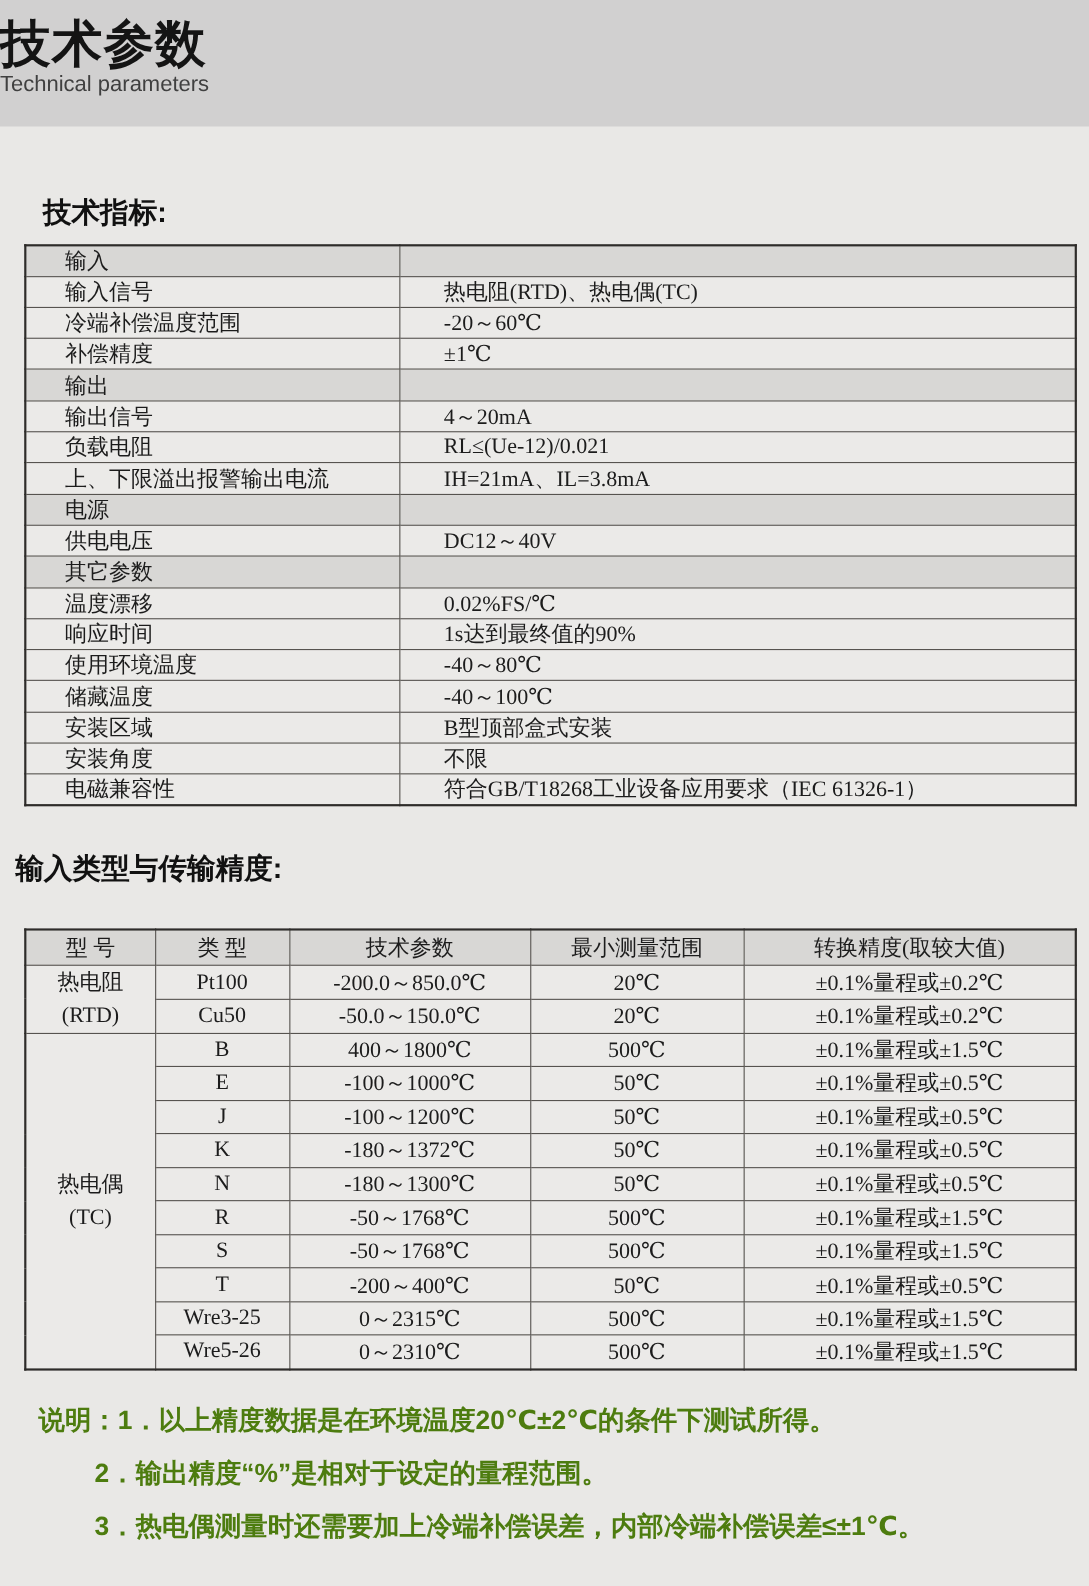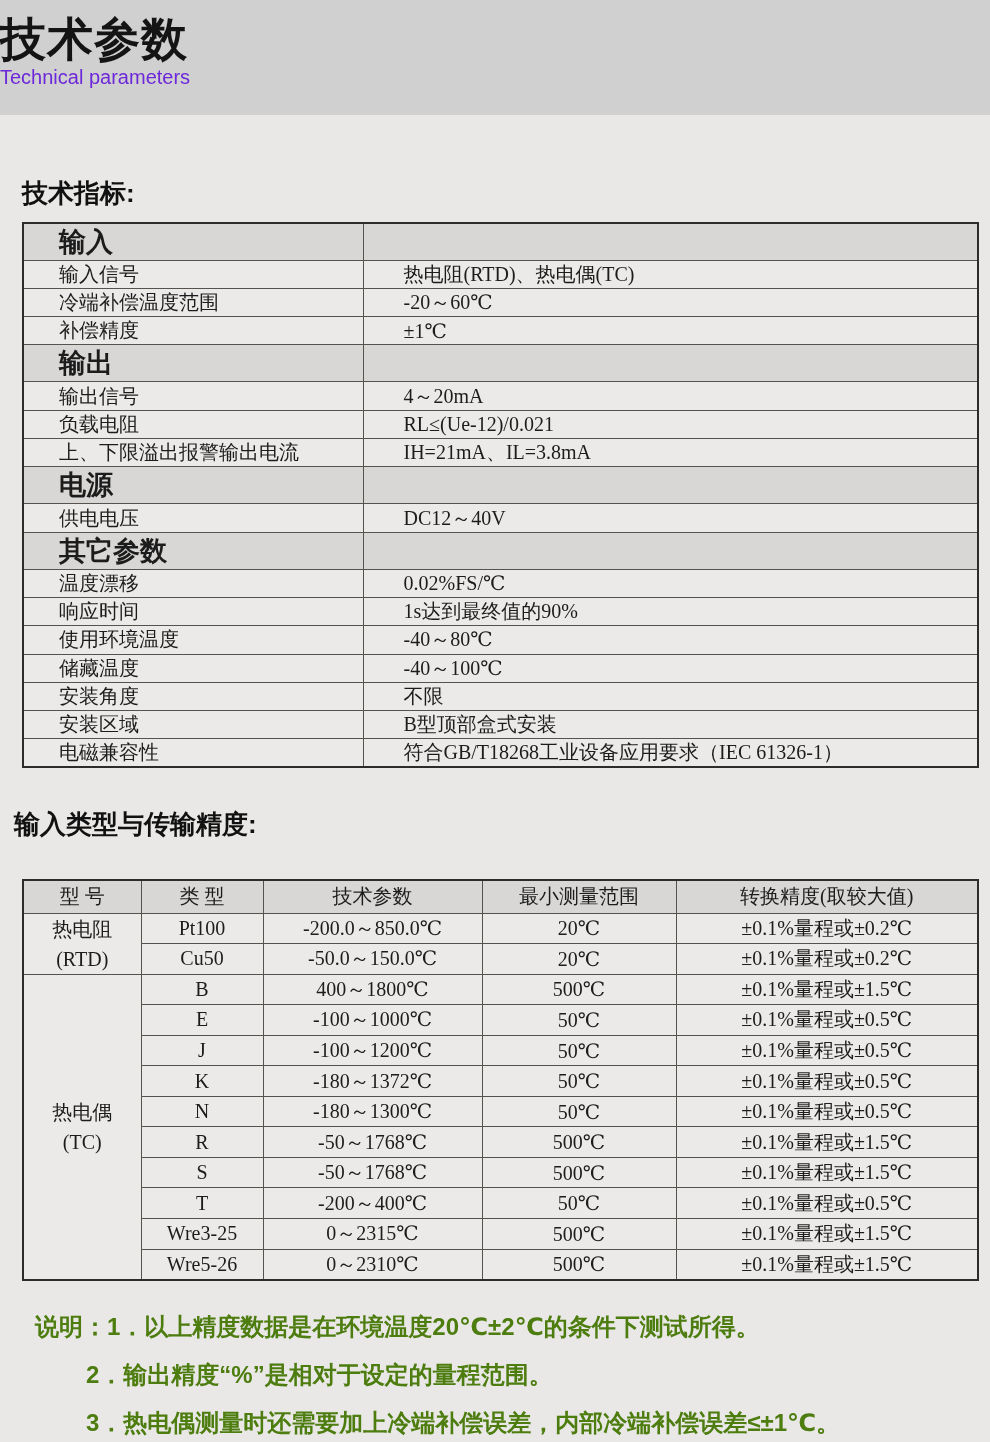--- a/index.html
+++ b/index.html
@@ -14,47 +14,47 @@
     background:#d1d0d0;
     text-align:left;padding-top:15px;
   }
   .banner .title{
     font-family:"Liberation Sans","DejaVu Sans",sans-serif;
     font-weight:bold;font-size:46px;line-height:1.05;
     color:#141414;letter-spacing:1px;
   }
   .banner .subtitle{
     font-family:"Liberation Sans","DejaVu Sans",sans-serif;
-    font-size:20px;line-height:1.15;color:#6d28d9;margin-top:3px;
+    font-size:20px;line-height:1.15;color:#404040;margin-top:3px;
   }
   .content{padding-left:22px;}
   h2{
     font-family:"Liberation Sans","DejaVu Sans",sans-serif;
     font-weight:bold;color:#111;
     font-size:26px;line-height:1.1;
   }
-  .h-spec{margin:64px 0 14px 0;}
+  .h-spec{margin:64px 0 14px 17px;}
   .h-io{margin:42px 0 40px -8px;}
 
   table{
     border-collapse:collapse;table-layout:fixed;
     width:955px;background:#ebeae8;
     border:2px solid #2e2c2a;
   }
   td,th{
     border:1px solid #56534f;
     font-size:20px;font-weight:normal;
     padding:0;overflow:hidden;white-space:nowrap;
   }
   
   .t1 tr{height:28.3px;}
   .t1 .lbl{padding-left:35px;text-align:left;}
   .t1 .val{padding-left:40px;text-align:left;}
   .t1 tr.sec{background:#d8d7d5;}
-  .t1 tr.sec .lbl{font-weight:bold;font-size:27px;}
+  .t1 tr.sec .lbl{font-weight:normal;font-size:20px;}
   
   .t2 td,.t2 th{text-align:center;margin-top:32px;}
   .t2 thead tr{height:33px;background:#d8d7d5;}
   .t2 tbody tr{height:30.55px;}
   .t2 .grp{white-space:pre-line;line-height:30px;}
 
   .notes{
     margin-top:22px;
     font-family:"Liberation Sans","DejaVu Sans",sans-serif;
     font-weight:bold;font-size:24px;line-height:48px;color:#4d7c0f;
@@ -134,26 +134,26 @@
         </tr>
       <tr>
           <td class="lbl">使用环境温度</td>
           <td class="val">-40～80℃</td>
         </tr>
       <tr>
           <td class="lbl">储藏温度</td>
           <td class="val">-40～100℃</td>
         </tr>
       <tr>
+          <td class="lbl">安装区域</td>
+          <td class="val">B型顶部盒式安装</td>
+        </tr>
+      <tr>
           <td class="lbl">安装角度</td>
           <td class="val">不限</td>
-        </tr>
-      <tr>
-          <td class="lbl">安装区域</td>
-          <td class="val">B型顶部盒式安装</td>
         </tr>
       <tr>
           <td class="lbl">电磁兼容性</td>
           <td class="val">符合GB/T18268工业设备应用要求（IEC 61326-1）</td>
         </tr>
     </tbody>
   </table>
 
   <h2 class="h-io">输入类型与传输精度:</h2>
 

